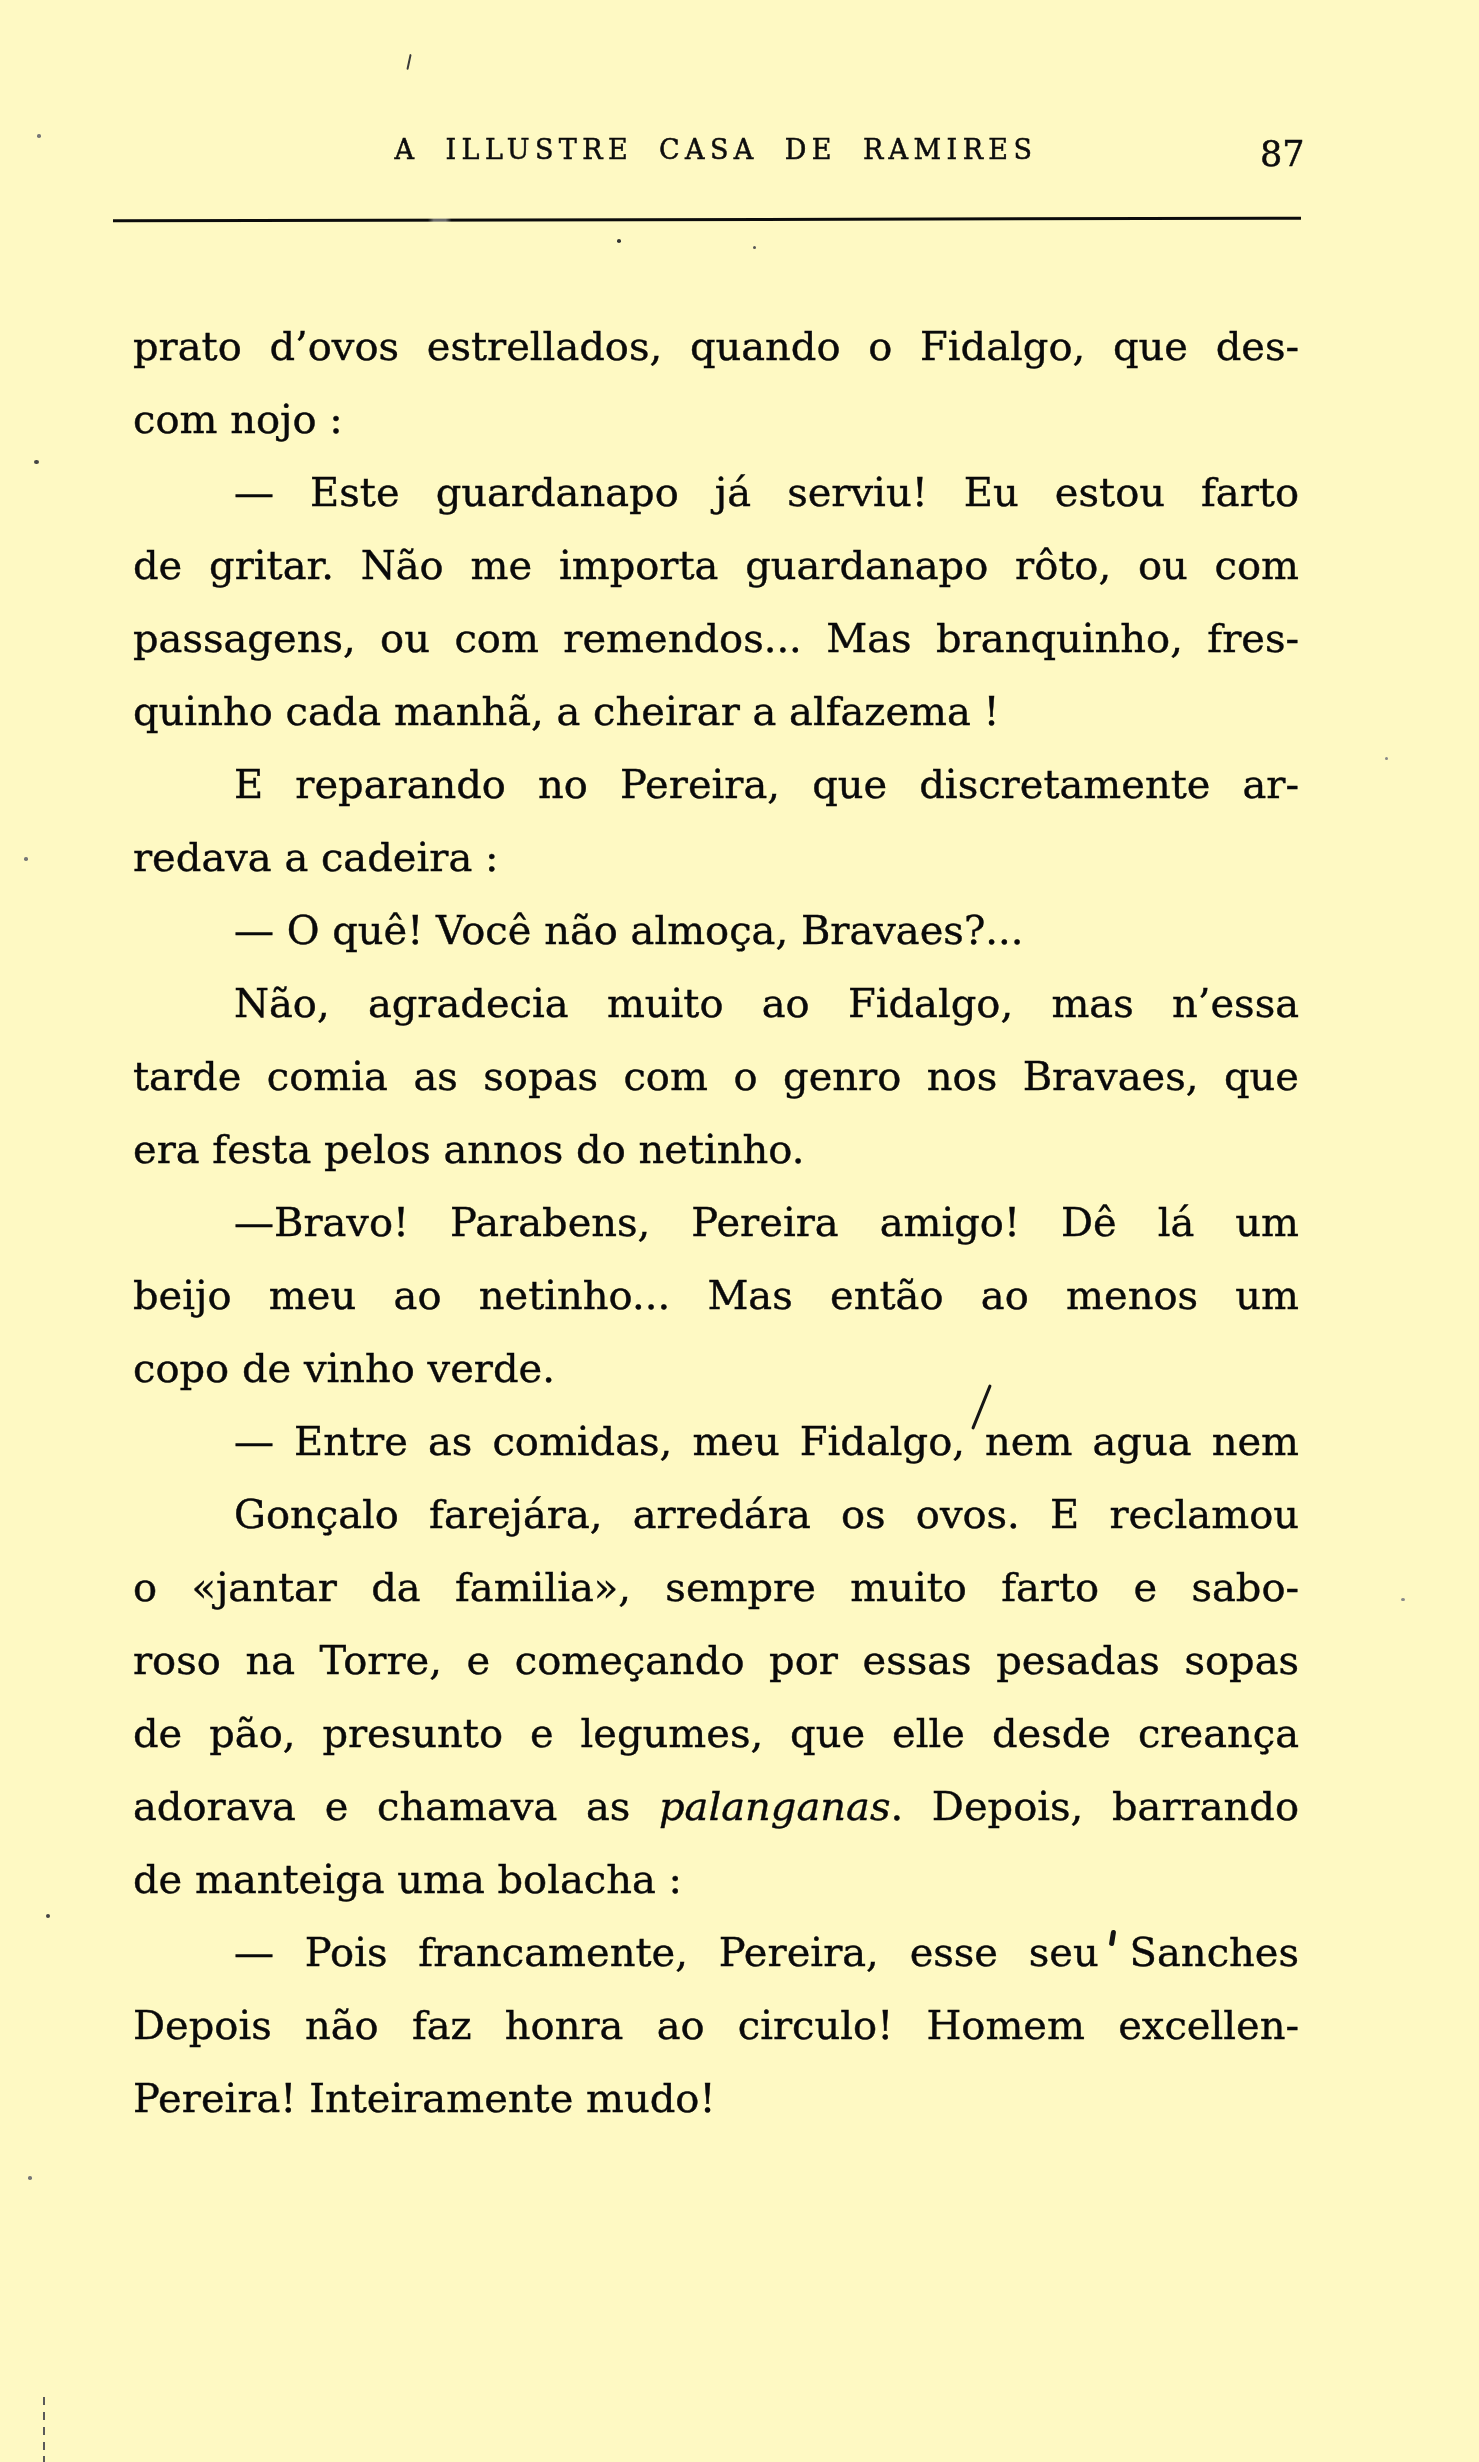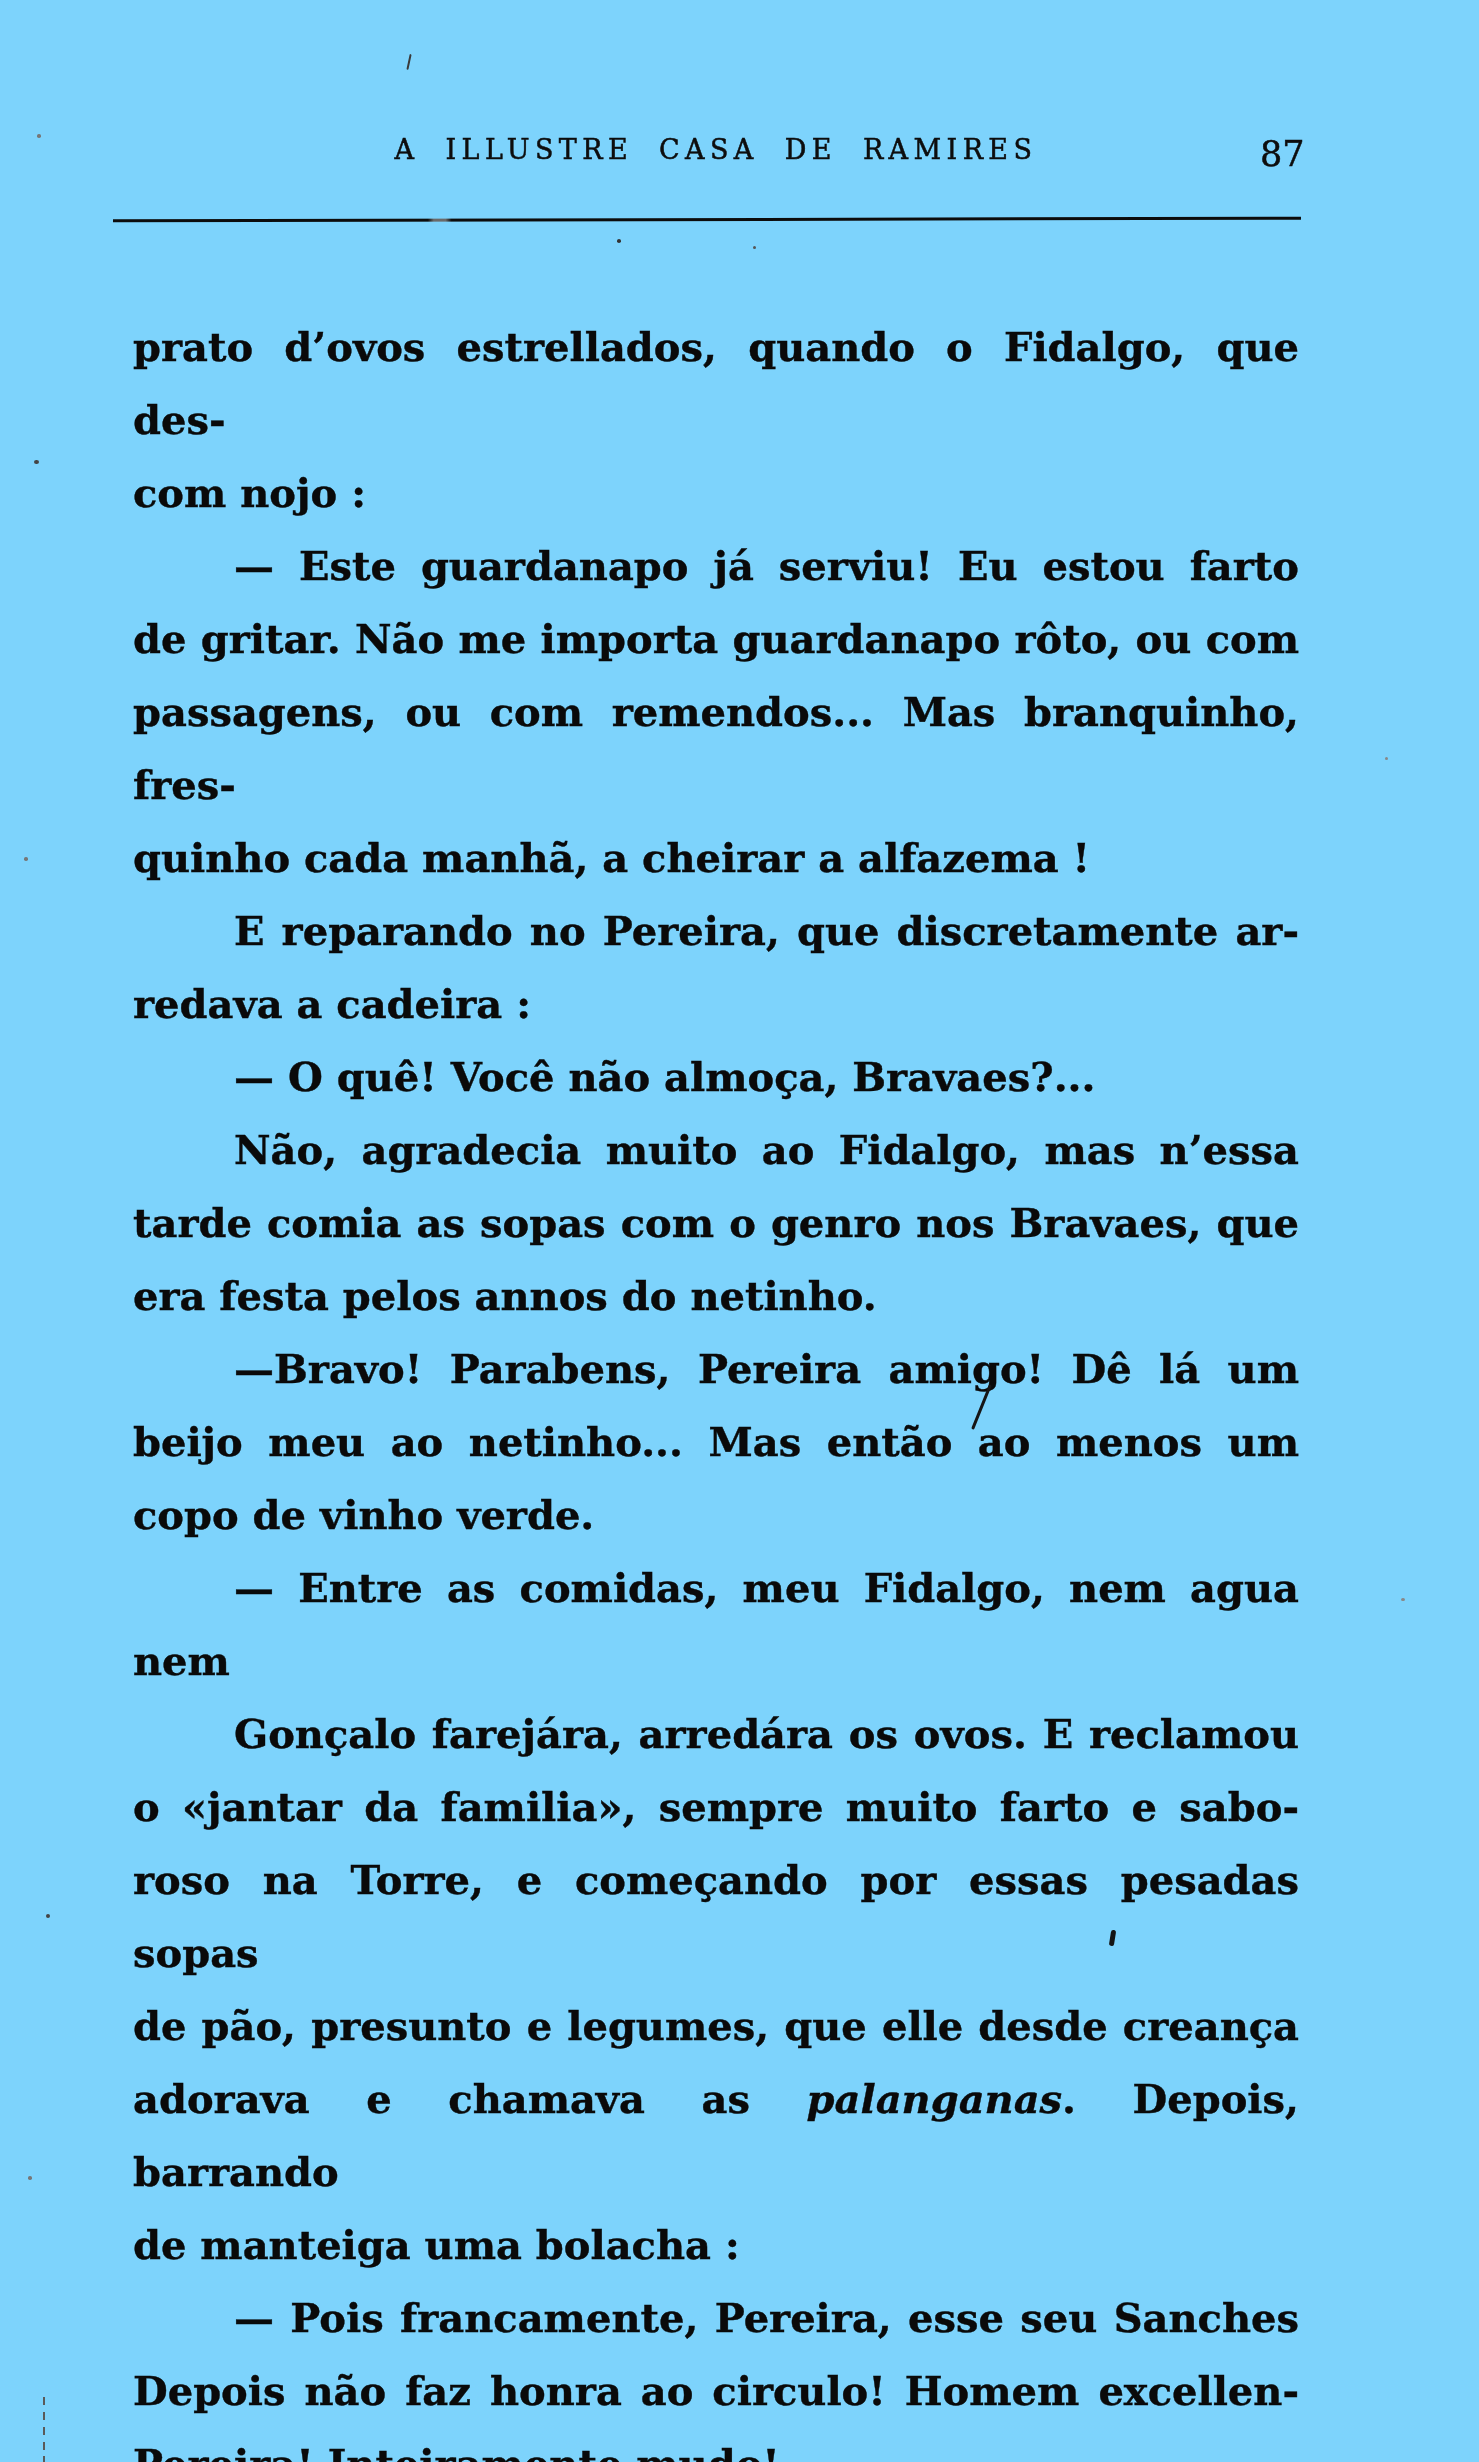--- a/index.html
+++ b/index.html
@@ -4,21 +4,21 @@
 <style>
   html, body {
     margin: 0;
     padding: 0;
     background: #e9e9e7;
   }
   .page {
     position: relative;
     width: 1480px;
     height: 2462px;
-    background: #7dd3fc;
+    background: #fef9c3;
     color: #0b0b0b;
     font-family: "DejaVu Serif", "Liberation Serif", serif;
     overflow: hidden;
   }
   
   .running-header {
     position: absolute;
     left: 133px;
     top: 134px;
     width: 1166px;
@@ -58,21 +58,20 @@
     top: 310px;
     width: 1166px;
     font-size: 40px;
     line-height: 73px;
     color: #0a0a0a;
     -webkit-text-stroke: 0.4px #0a0a0a;
   }
   .line {
     text-align: justify;
     text-align-last: justify;
-    font-weight: bold;
   }
   .line.endp { text-align-last: left; }
   .line.indent { text-indent: 101px; }
   .line em { font-style: italic; }
   
   .speck {
     position: absolute;
     border-radius: 50%;
     background: #444;
   }

